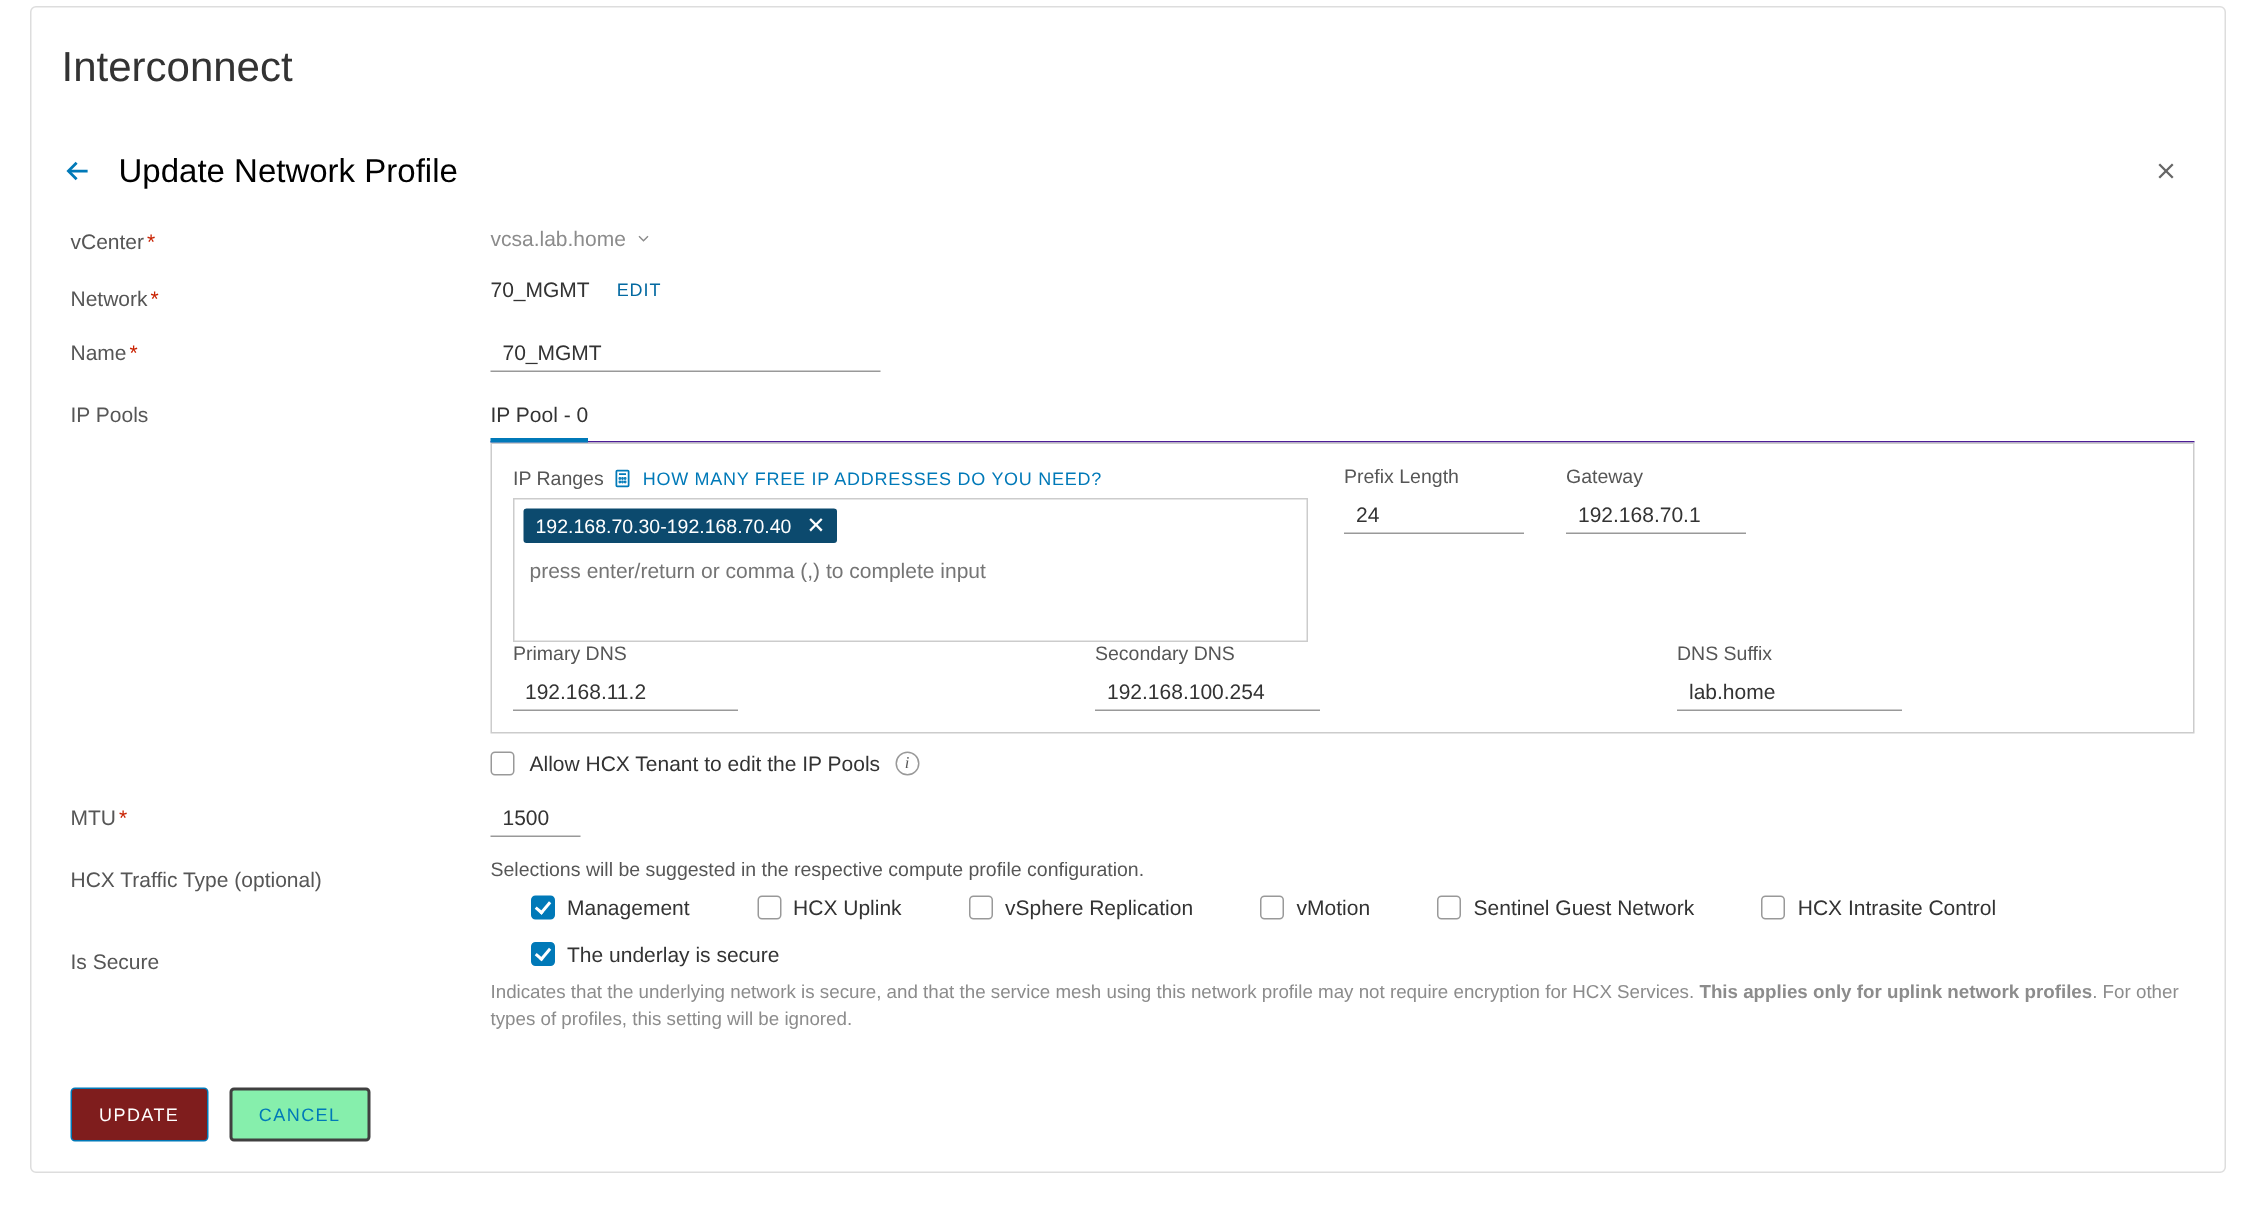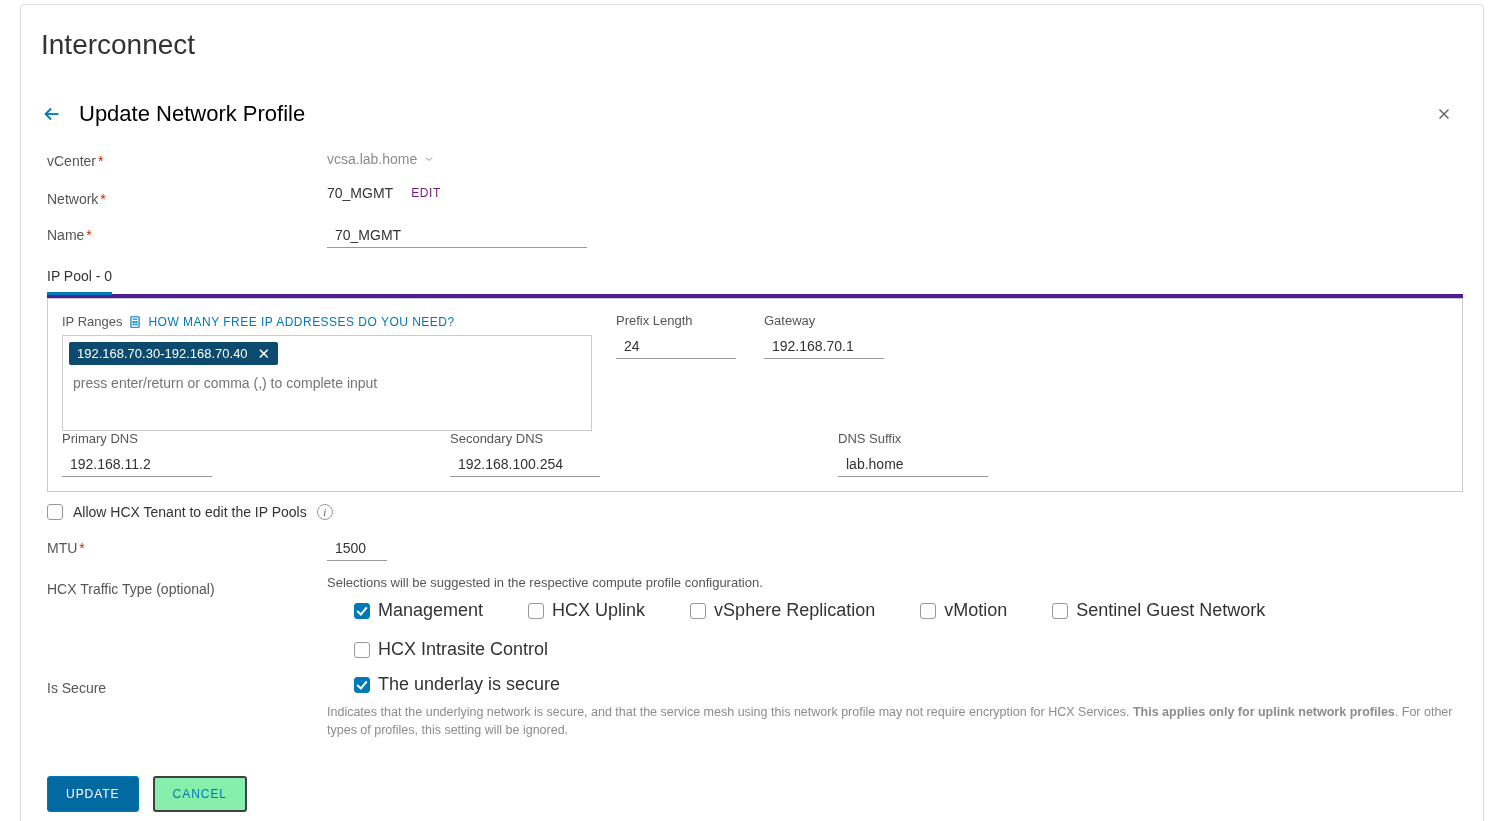--- a/index.html
+++ b/index.html
@@ -70,40 +70,40 @@
 .readonly-select {
   color: #8c8c8c;
   display: inline-flex;
   align-items: center;
   gap: 6px;
   padding: 4px 0;
 }
 .readonly-select svg { stroke: #8c8c8c; }
 .network-value { display: inline-flex; align-items: center; gap: 18px; }
 .edit-link {
-  color: #701a75;
+  color: #0369a1;
   font-size: 12px;
   letter-spacing: 0.05em;
   font-weight: 500;
   cursor: pointer;
 }
 .text-input {
   border: none;
   border-bottom: 1px solid #999;
   padding: 6px 8px 4px 8px;
   font-size: 14px;
   color: #333;
   width: 260px;
   background: transparent;
   outline: none;
 }
 .text-input.small { width: 120px; }
 .text-input.tiny { width: 60px; }
 .pool-tabs {
-  border-bottom: 4px solid #4c1d95;
+  border-bottom: 1px solid #4c1d95;
 }
 .pool-tab {
   display: inline-block;
   padding: 6px 0 8px 0;
   border-bottom: 3px solid #0079b8;
   color: #333;
   font-size: 14px;
   margin-bottom: -1px;
 }
 .pool-box {
@@ -220,21 +220,21 @@
 .traffic-opts {
   display: flex;
   gap: 18px;
   flex-wrap: wrap;
   align-items: center;
 }
 .check-opt {
   display: inline-flex;
   align-items: center;
   gap: 8px;
-  font-size: 18px;
+  font-size: 14px;
   color: #333;
   padding-left: 27px;
 }
 .secure-desc {
   font-size: 12.5px;
   color: #8c8c8c;
   margin-top: 8px;
   line-height: 1.45;
 }
 .secure-desc strong { color: #8c8c8c; font-weight: 600; }
@@ -245,21 +245,21 @@
 }
 .btn {
   padding: 9px 18px;
   font-size: 12px;
   letter-spacing: 0.08em;
   border-radius: 3px;
   cursor: pointer;
   font-weight: 500;
 }
 .btn-primary {
-  background: #0369a1;
+  background: #7f1d1d;
   color: #fff;
   border: 1px solid #0079b8;
 }
 .btn-secondary {
   background: #86efac;
   color: #0079b8;
   border: 2px solid #404040;
 }
 </style>
 </head>
@@ -311,20 +311,21 @@
   </div>
 
   <div class="form-row">
     <div class="label-col"><span>Name</span><span class="req">*</span></div>
     <div class="value-col">
       <input class="text-input" value="70_MGMT" style="">
     </div>
   </div>
 
   <div class="form-row" style="align-items:flex-start">
+    <div class="label-col">IP Pools</div>
     <div class="value-col">
 
       <div class="pool-tabs">
         <span class="pool-tab">IP Pool - 0</span>
       </div>
 
       <div class="pool-box">
         <div class="pool-columns">
           <div class="pool-left">
             <div class="ip-ranges-label">

